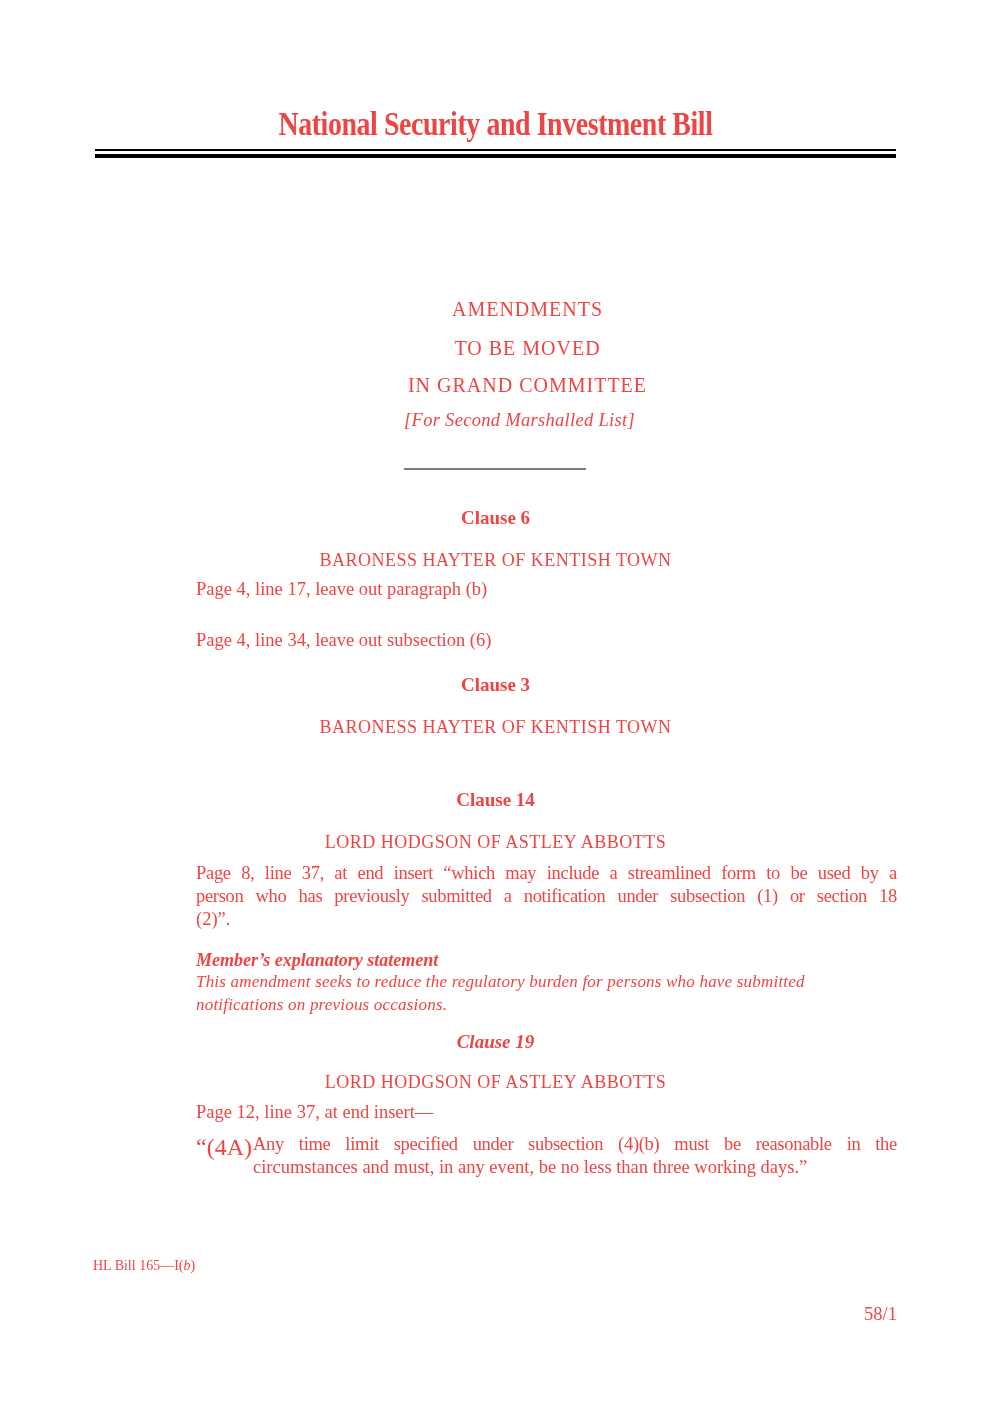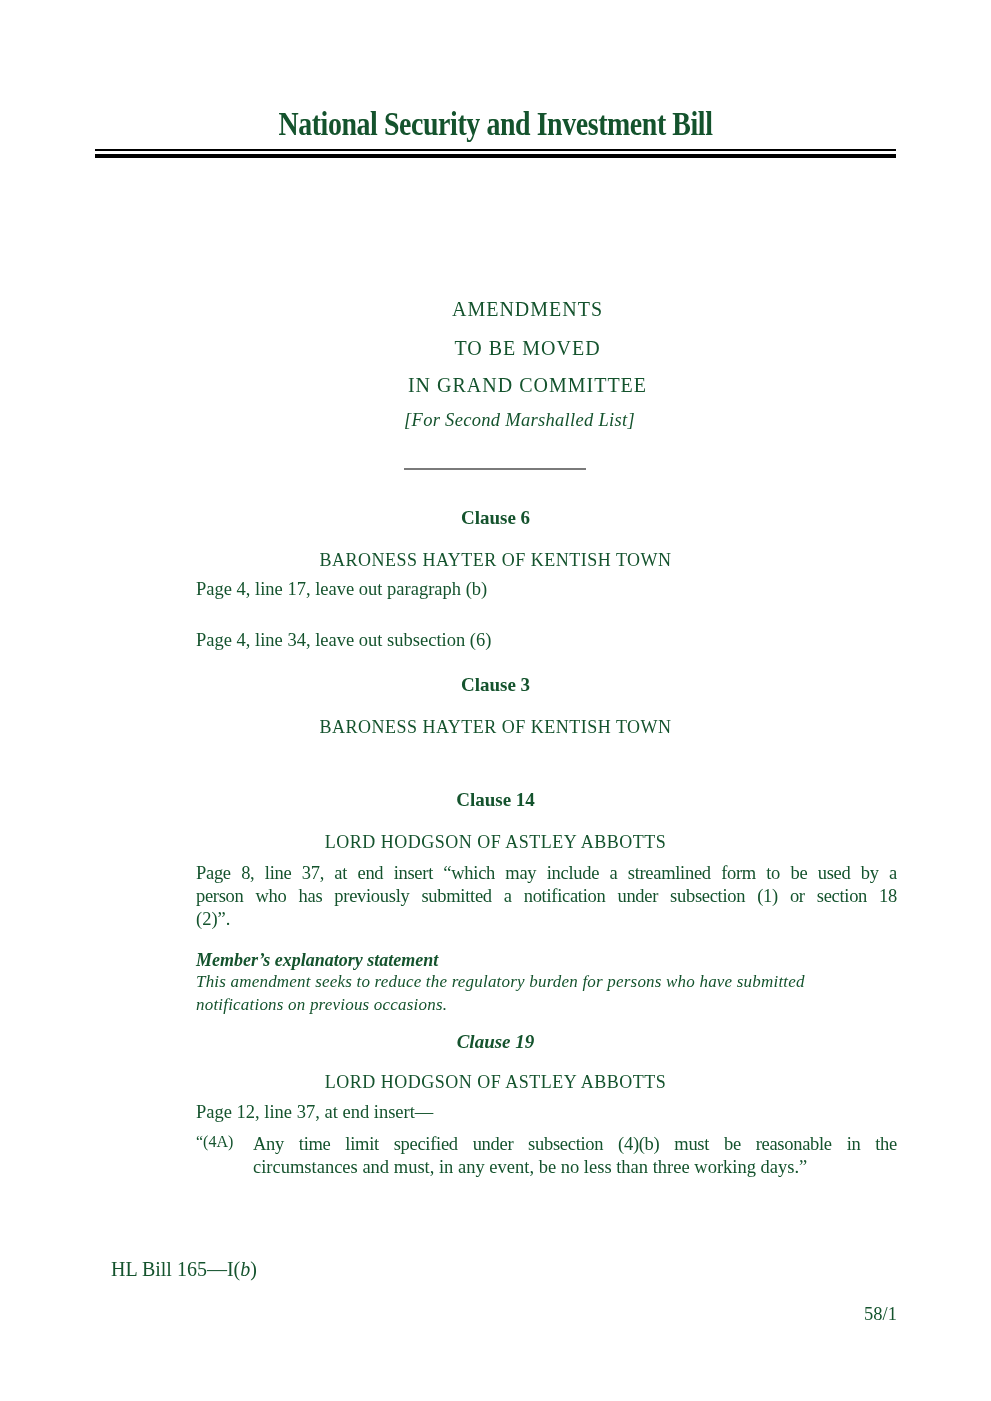--- a/index.html
+++ b/index.html
@@ -2,21 +2,21 @@
 <html><head>
 <meta charset="utf-8">
 <style>
   html, body { margin: 0; padding: 0; background: #ffffff; }
   .page {
     position: relative;
     width: 991px;
     height: 1401px;
     background: #ffffff;
     font-family: "Liberation Serif", serif;
-    color: #14532d;
+    color: #ef4444;
     overflow: hidden;
   }
   .abs { position: absolute; line-height: 1.18; }
   .center { left: 0; width: 991px; text-align: center; }
   .bill-title {
     font-size: 34px;
     font-weight: bold;
     letter-spacing: -0.5px;
     transform: scaleX(0.82);
     transform-origin: 50% 50%;
@@ -37,23 +37,23 @@
     height: 0;
     border-top: 2px solid #7a7a7a;
   }
   .clause-heading { font-size: 19px; font-weight: bold; }
   .sponsor { font-size: 18px; letter-spacing: 0.5px; }
   .body-text { left: 196px; width: 701px; font-size: 18.5px; }
   .para { line-height: 23px; }
   .just { text-align: justify; text-align-last: justify; letter-spacing: -0.3px; word-spacing: -1.5px; }
   .expl-heading { font-size: 18px; font-weight: bold; font-style: italic; }
   .expl-text { font-size: 17px; font-style: italic; line-height: 23px; letter-spacing: 0.2px; }
-  .sub-label { left: 196px; width: 54px; font-size: 16px; }
+  .sub-label { left: 196px; width: 54px; font-size: 24px; }
   .sub-text { left: 253px; width: 644px; font-size: 18.5px; }
-  .footer-left { left: 93px; font-size: 20px; margin-left: 18px; }
+  .footer-left { left: 93px; font-size: 14px; }
   .footer-right { left: 597px; width: 300px; text-align: right; font-size: 18.5px; }
   .it { font-style: italic; }
 </style>
 </head>
 <body>
 
 <div class="page">
 
   <h1 class="abs center bill-title" style="top:104px;">National Security and Investment Bill</h1>
   <div class="abs double-rule" style="top:149px;"></div>

